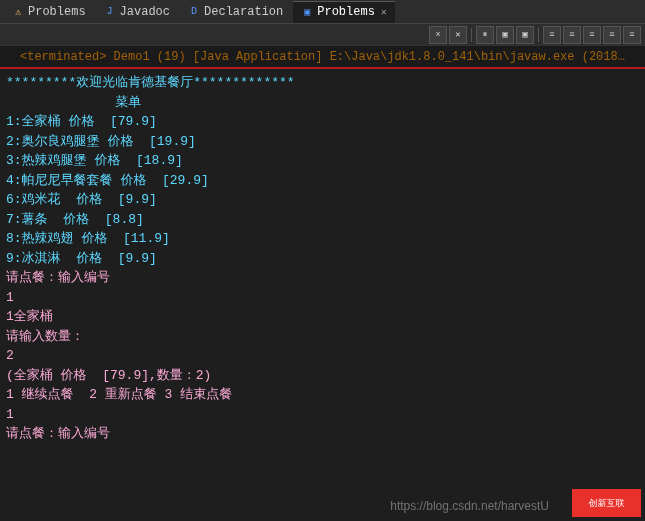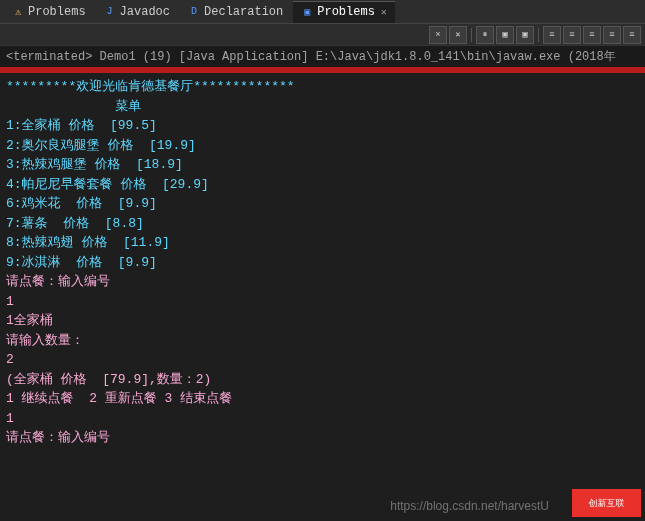--- a/index.html
+++ b/index.html
@@ -78,24 +78,24 @@
     .toolbar-sep {
       width: 1px;
       height: 14px;
       background: #555;
       margin: 0 2px;
     }
 
     
     .status-bar {
       background: #1a1a1a;
-      color: #a3a3a3;
+      color: #a16207;
       font-size: 12px;
-      padding: 2px 6px;
-      border-bottom: 6px solid #b91c1c;
+      padding: 2px 20px;
+      border-bottom: 2px solid #b91c1c;
       white-space: nowrap;
       overflow: hidden;
       text-overflow: ellipsis;
     }
 
     
     .console-output {
       background: #1e1e1e;
       color: #ffffff;
       padding: 4px 6px;
@@ -178,21 +178,21 @@
   <div class="toolbar-btn">≡</div>
 </div>
 
 <div class="status-bar">
   <span>&lt;terminated&gt; Demo1 (19) [Java Application] E:\Java\jdk1.8.0_141\bin\javaw.exe (2018年</span>
 </div>
 
 <div class="console-output" id="console-out">
 <span class="line cyan">*********欢迎光临肯德基餐厅*************</span>
     <span class="line cyan">              菜单</span>
-    <span class="line cyan">1:全家桶 价格  [99.5]</span>
+    <span class="line cyan">1:全家桶 价格  [79.9]</span>
     <span class="line cyan">2:奥尔良鸡腿堡 价格  [19.9]</span>
     <span class="line cyan">3:热辣鸡腿堡 价格  [18.9]</span>
     <span class="line cyan">4:帕尼尼早餐套餐 价格  [29.9]</span>
     <span class="line cyan">6:鸡米花  价格  [9.9]</span>
     <span class="line cyan">7:薯条  价格  [8.8]</span>
     <span class="line cyan">8:热辣鸡翅 价格  [11.9]</span>
     <span class="line cyan">9:冰淇淋  价格  [9.9]</span>
     <span class="line white">请点餐：输入编号</span>
     <span class="line white">1</span>
     <span class="line white">1全家桶</span>

